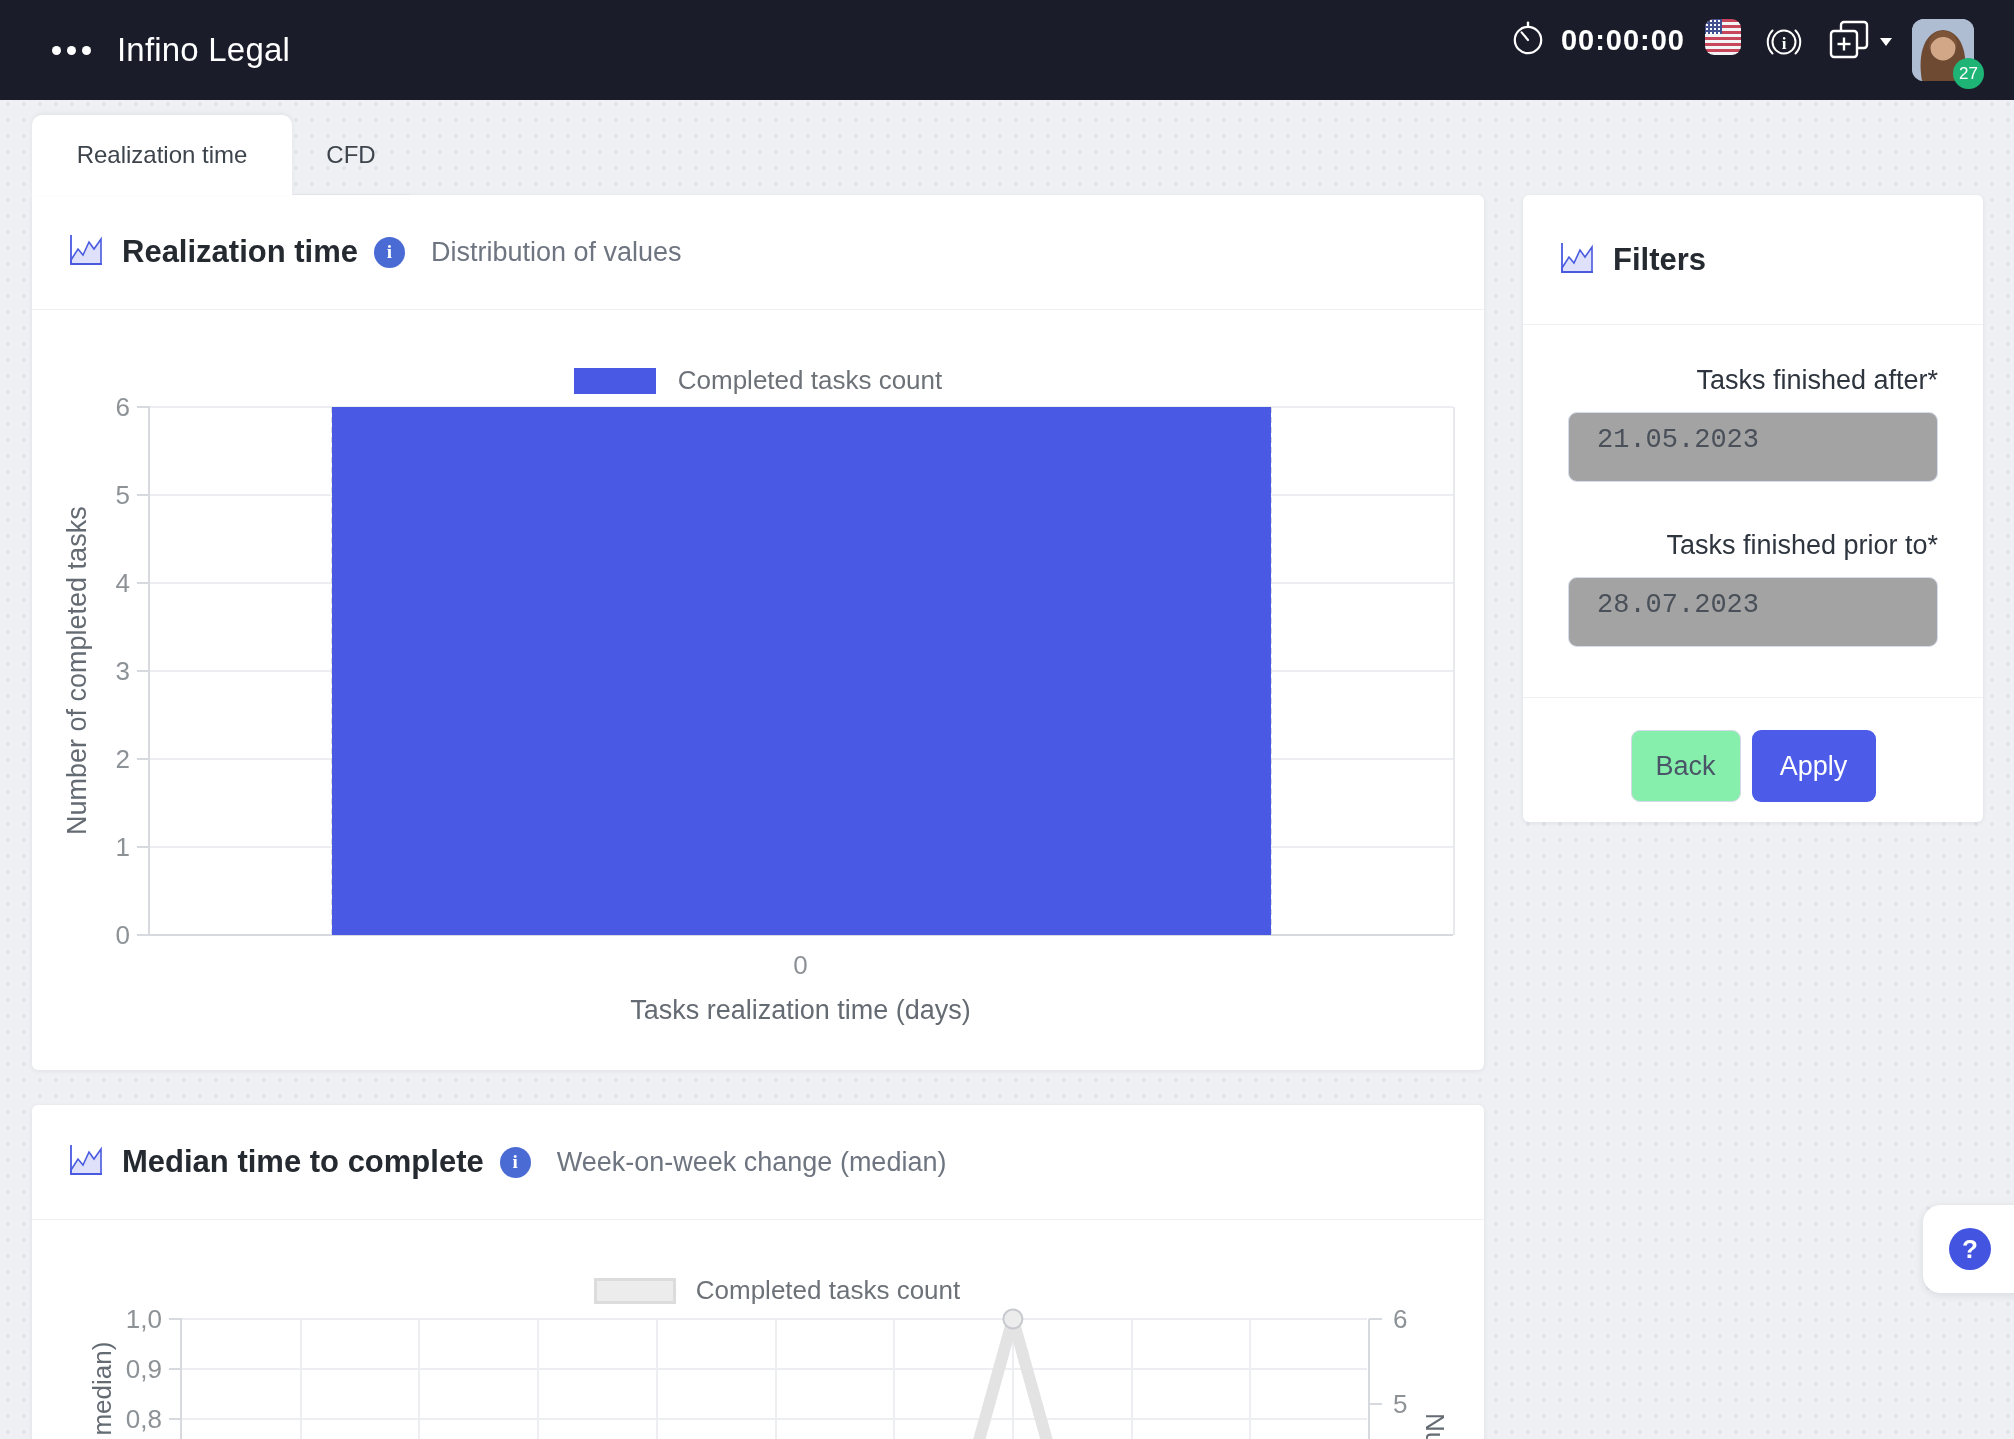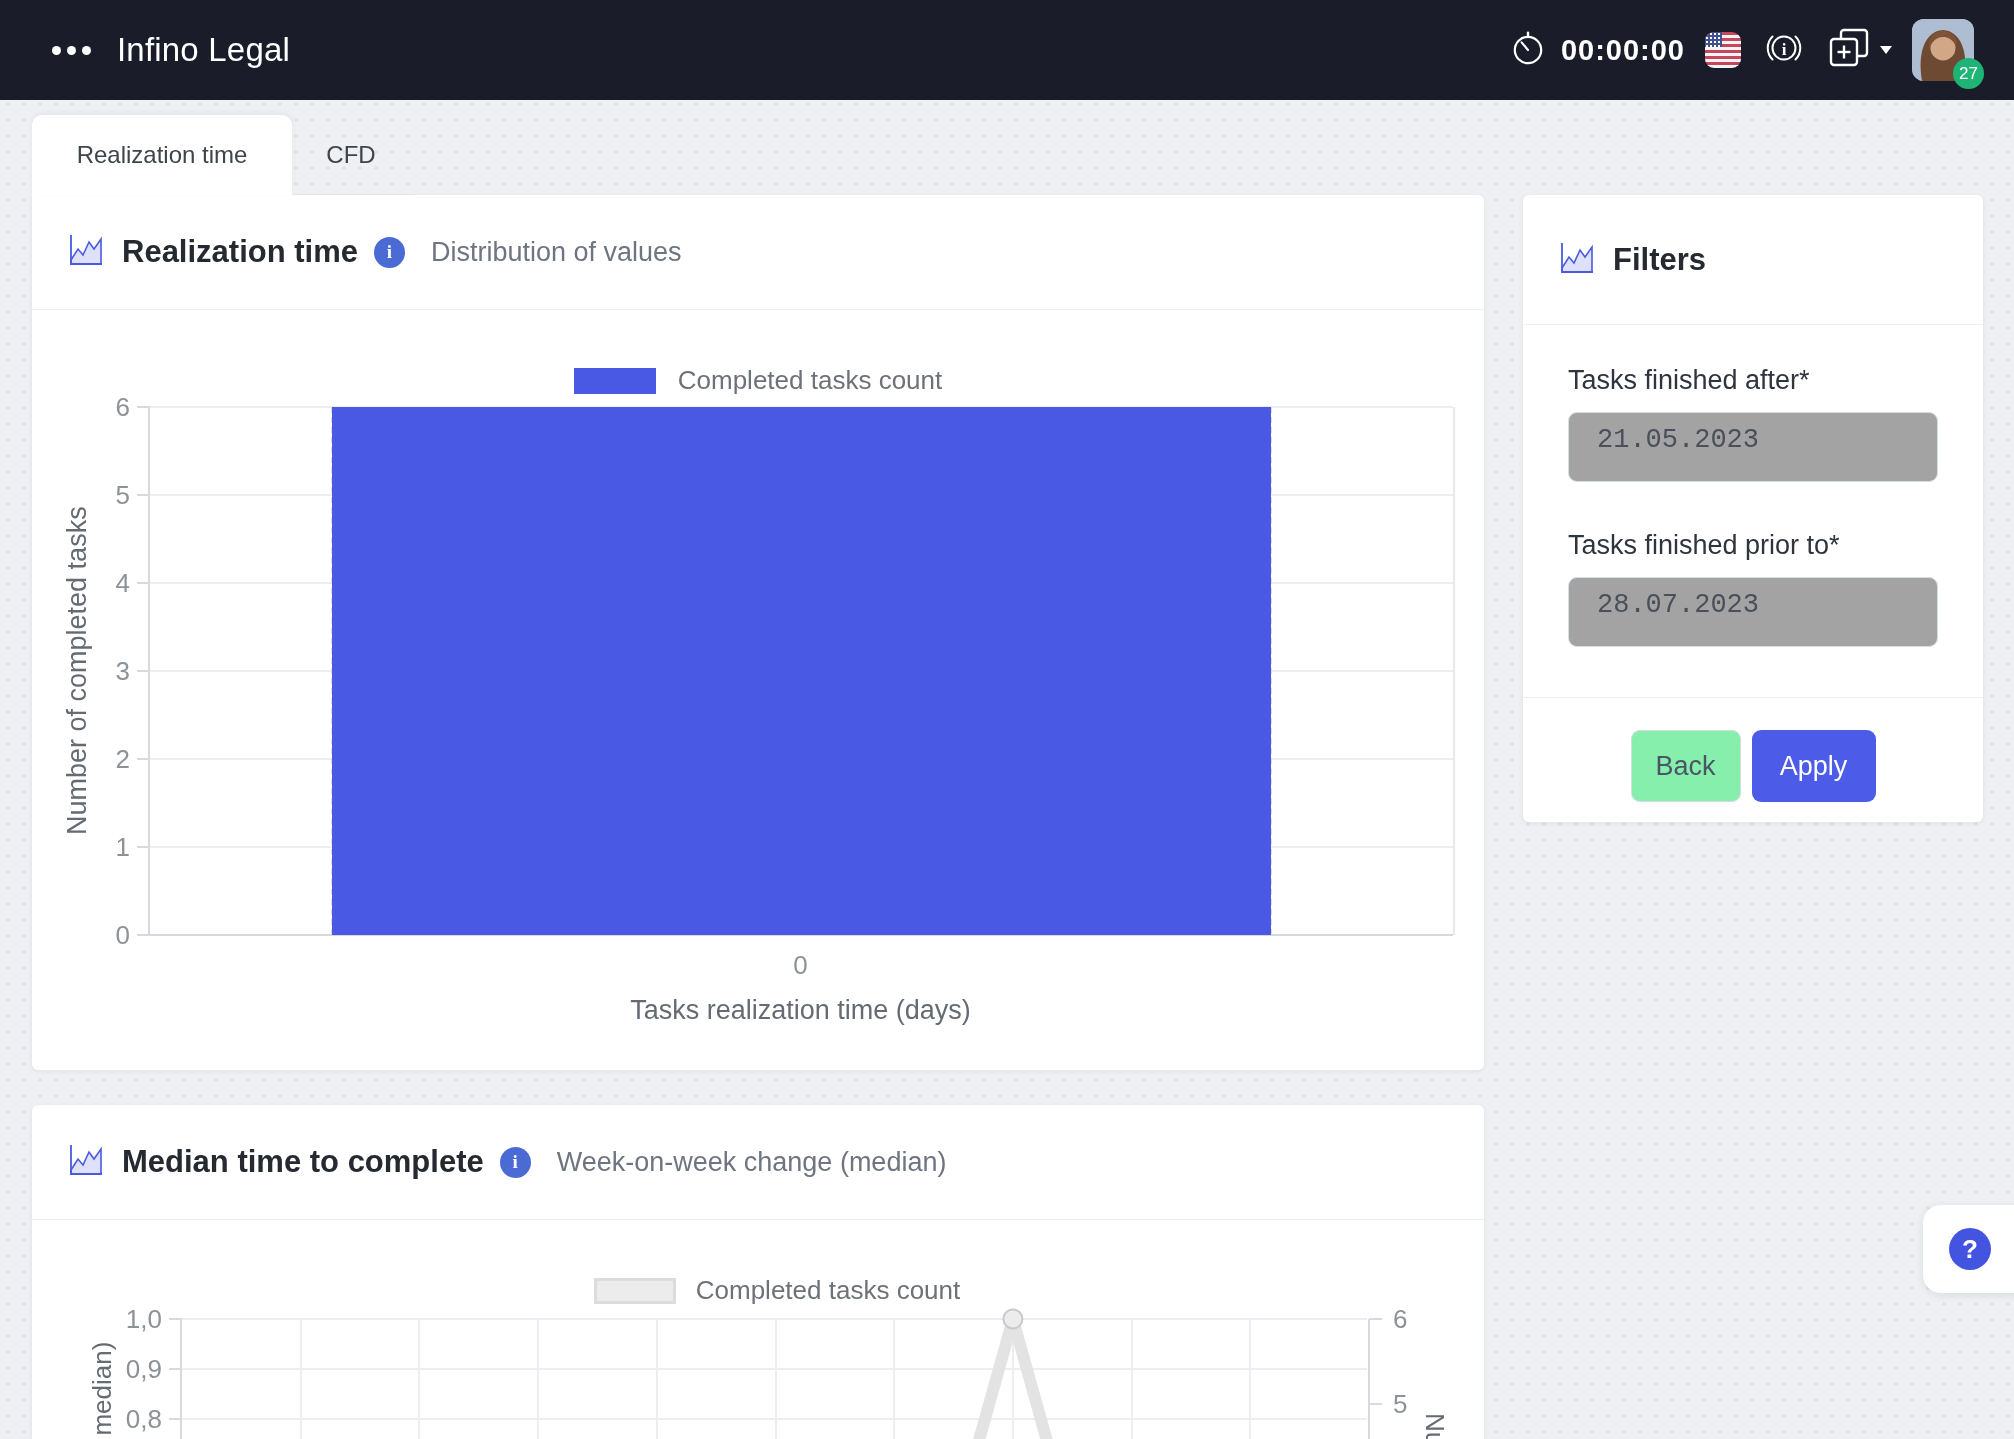--- a/index.html
+++ b/index.html
@@ -26,21 +26,21 @@
   }
   
   .header{
     position:absolute;left:0;top:0;width:2014px;height:100px;
     background:var(--header-bg);display:flex;align-items:center;
     padding:0 40px 0 52px;z-index:50;
   }
   .menu-dots{display:flex;gap:6px;align-items:center;cursor:pointer;}
   .menu-dots span{width:9px;height:9px;border-radius:50%;background:#fff;display:block;}
   .app-title{color:#fff;font-size:33px;font-weight:500;margin-left:26px;letter-spacing:.2px;}
-  .header-right{margin-left:auto;display:flex;align-items:center;gap:20px;}
+  .header-right{margin-left:auto;display:flex;align-items:flex-start;gap:20px;}
   .timer-wrap{display:flex;align-items:center;gap:14px;}
   .timer-text{color:#fff;font-size:29px;font-weight:700;letter-spacing:1px;}
   .flag{width:36px;height:36px;border-radius:9px;overflow:hidden;position:relative;
     background:repeating-linear-gradient(180deg,#c8465a 0 3px,#f2f4f6 3px 6px);cursor:pointer;}
   .flag::after{content:"";position:absolute;left:0;top:0;width:17px;height:15px;background:#41518f;
     background-image:radial-gradient(circle,#fff .8px,transparent 1.2px);background-size:4px 4px;}
   .win-wrap{display:flex;align-items:center;gap:9px;cursor:pointer;}
   .caret{width:0;height:0;border-left:6px solid transparent;border-right:6px solid transparent;border-top:8px solid #fff;}
   .avatar{width:62px;height:62px;border-radius:12px;position:relative;cursor:pointer;
     background:linear-gradient(160deg,#b9c6d8,#93a7bf);}
@@ -90,21 +90,21 @@
   .xaxis-label{position:absolute;left:116px;width:1305px;top:800px;text-align:center;font-size:27px;color:var(--axis-title);}
   .v-label{position:absolute;writing-mode:vertical-rl;transform:rotate(180deg);
     font-size:27px;color:var(--axis-title);text-align:center;}
   .v-frag-left{position:absolute;writing-mode:vertical-rl;transform:rotate(180deg);
     font-size:26px;color:var(--axis-title);left:-95px;top:14px;height:130px;overflow:visible;white-space:nowrap;}
   .v-frag-right{position:absolute;writing-mode:vertical-rl;font-size:26px;color:var(--axis-title);
     left:1237px;top:94px;height:420px;white-space:nowrap;}
   .line-svg{position:absolute;left:0;top:0;overflow:visible;}
   
   .fbody{padding:40px 45px 0 45px;}
-  .f-label{font-size:27px;color:var(--text-mid);}
+  .f-label{font-size:27px;color:var(--text-mid);text-align:right;}
   .f-input{width:370px;height:70px;border:1.5px solid #d7dcea;border-radius:9px;font-size:27px;
     color:#4a5059;padding:0 0 15px 28px;margin:16px 0 48px 0;outline:none;
     font-family:Liberation Mono, monospace;background:#a3a3a3;}
   .f-divider{height:1px;background:#eef0f3;margin-top:2px;}
   .f-footer{display:flex;justify-content:center;gap:11px;padding-top:32px;}
   .btn{height:72px;border-radius:9px;font-size:27px;display:flex;align-items:center;justify-content:center;cursor:pointer;
     font-family:"Liberation Sans",sans-serif;}
   .btn-back{width:110px;background:#86efac;border:1.5px solid #d3d9e6;color:#4a5568;}
   .btn-apply{width:124px;background:#4c5ce8;border:none;color:#fff;}
   

